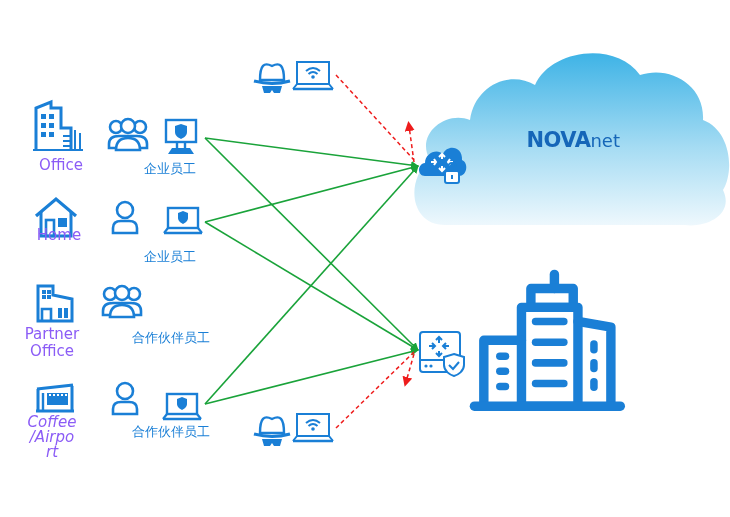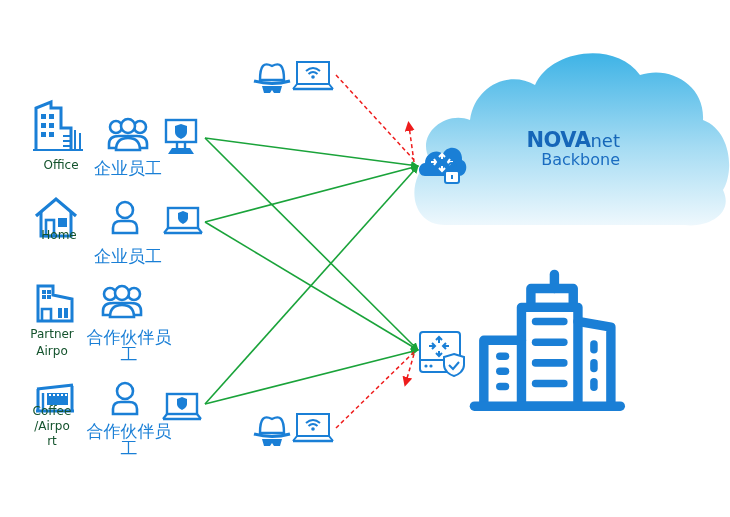--- a/index.html
+++ b/index.html
@@ -1,19 +1,19 @@
 <!DOCTYPE html>
 <html><head>
 <meta charset="utf-8">
 <style>
   html, body { margin:0; padding:0; background:#ffffff; }
   body { width:730px; height:517px; position:relative; overflow:hidden; font-family:"Liberation Sans","DejaVu Sans",sans-serif; }
   .abs { position:absolute; }
-  .lbl { position:absolute; color:#14532d; font-size:12px; text-align:center; line-height:17px; font-family:"DejaVu Sans","Liberation Sans",sans-serif; }
-  .cn { color:#1a7fd6; font-size:17px; }
+  .lbl { position:absolute; color:#8b5cf6; font-size:15px; text-align:center; line-height:17px; font-family:"DejaVu Sans","Liberation Sans",sans-serif; }
+  .cn { color:#1a7fd6; font-size:13px;margin-left:42px; }
   #brand { position:absolute; left:480px; top:128px; width:140px; text-align:right; }
   #brand .nova { font-family:"DejaVu Sans",sans-serif; font-weight:bold; font-size:21px; color:#1566b8; letter-spacing:-0.5px; }
   #brand .net { font-family:"DejaVu Sans",sans-serif; font-size:18px; color:#1566b8; }
   #brand .bb { font-family:"DejaVu Sans",sans-serif; font-size:16px; color:#1a6cc0; display:block; margin-top:-2px; }
   svg.ic { position:absolute; overflow:visible; }
 </style>
 </head>
 <body>
 
 <svg class="abs" width="730" height="517" style="left:0;top:0;">
@@ -45,21 +45,20 @@
       <stop offset="0" stop-color="#3eb3e6"></stop>
       <stop offset="0.55" stop-color="#a6dcf3"></stop>
       <stop offset="1" stop-color="#eef8fd"></stop>
     </linearGradient>
   </defs>
   <path d="M40,185 C5,185 0,140 25,120 C10,95 40,70 65,80 C70,45 105,30 130,45 C145,10 210,0 235,35 C265,25 300,45 298,80 C325,90 330,130 318,150 C330,175 300,188 280,185 Z" fill="url(#cloudGrad)"></path>
 </svg>
 
 <div id="brand">
   <span class="nova">NOVA</span><span class="net">net</span>
-  <span class="bb">Backbone</span>
 </div>
 
 <svg class="ic" width="50" height="50" style="left:417px;top:138px;" viewBox="0 0 50 50">
   <path d="M8,38 C0,38 0,26 8,25 C8,15 20,10 26,16 C30,6 46,8 45,22 C52,25 50,38 42,38 Z" fill="#1a7fd6"></path>
   <g stroke="#fff" stroke-width="2" fill="none">
     <path d="M25,16 L25,21 M22,19 L25,16 L28,19"></path>
     <path d="M25,33 L25,28 M22,30 L25,33 L28,30"></path>
     <path d="M14,24 L19,24 M17,21 L19,24 L17,27"></path>
     <path d="M36,24 L31,24 M33,21 L31,24 L33,27"></path>
   </g>
@@ -199,21 +198,21 @@
         <rect x="7" y="7" width="4" height="4"></rect>
         <rect x="12" y="7" width="4" height="4"></rect>
         <rect x="7" y="12" width="4" height="4"></rect>
         <rect x="12" y="12" width="4" height="4"></rect>
         <rect x="23" y="25" width="4" height="10"></rect>
         <rect x="29" y="25" width="4" height="10"></rect>
       </g>
     <path d="M7,38 L7,26 L16,26 L16,38" fill="none" stroke="#1a7fd6" stroke-width="2.6"></path>
   </svg>
   <div class="lbl" style="left:24px;top:326px;width:56px;white-space:pre-line;">Partner
-Airpo</div>
+Office</div>
   <svg class="ic" width="42" height="36" style="left:101px;top:285px;" viewBox="0 0 42 36">
     <g fill="#fff" stroke="#1a7fd6" stroke-width="2.6">
       <circle cx="9" cy="9" r="6"></circle>
         <circle cx="33" cy="9" r="6"></circle>
       <path d="M2,26 Q2,18 12,18 L30,18 Q40,18 40,26 L40,30 L2,30 Z"></path>
       <circle cx="21" cy="8" r="7"></circle>
       <path d="M9,32 Q9,20 21,20 Q33,20 33,32 Z"></path>
     </g>
   </svg>
   <div class="lbl cn" style="left:84px;top:329px;width:90px;">合作伙伴员工</div>
@@ -226,21 +225,21 @@
     <path d="M8,28 L8,10" stroke="#1a7fd6" stroke-width="2.4"></path>
     <rect x="12" y="10" width="21" height="12" fill="#1a7fd6"></rect>
     <g fill="#fff">
         <rect x="14" y="11" width="2" height="2"></rect>
         <rect x="18" y="11" width="2" height="2"></rect>
         <rect x="22" y="11" width="2" height="2"></rect>
         <rect x="26" y="11" width="2" height="2"></rect>
         <rect x="30" y="11" width="2" height="2"></rect>
       </g>
   </svg>
-  <div class="lbl" style="left:26px;top:404px;width:52px;white-space:pre-line;line-height:15px;">Coffee
+  <div class="lbl" style="left:26px;top:415px;width:52px;white-space:pre-line;line-height:15px;font-style:italic;">Coffee
 /Airpo
 rt</div>
   <svg class="ic" width="30" height="36" style="left:110px;top:381px;" viewBox="0 0 30 36">
     <circle cx="15" cy="10" r="8" fill="#fff" stroke="#1a7fd6" stroke-width="2.6"></circle>
     <path d="M3,33 L3,28 Q3,21 11,21 L19,21 Q27,21 27,28 L27,33 Z" fill="#fff" stroke="#1a7fd6" stroke-width="2.6"></path>
   </svg>
   <div class="lbl cn" style="left:84px;top:423px;width:90px;">合作伙伴员工</div>
   <svg class="ic" width="40" height="30" style="left:162px;top:392px;" viewBox="0 0 40 30">
     <rect x="5" y="2" width="30" height="20" fill="#fff" stroke="#1a7fd6" stroke-width="2.4"></rect>
     <path d="M20,5 L25,7 L25,12 C25,15 22,17 20,18 C18,17 15,15 15,12 L15,7 Z" fill="#1a7fd6"></path>

